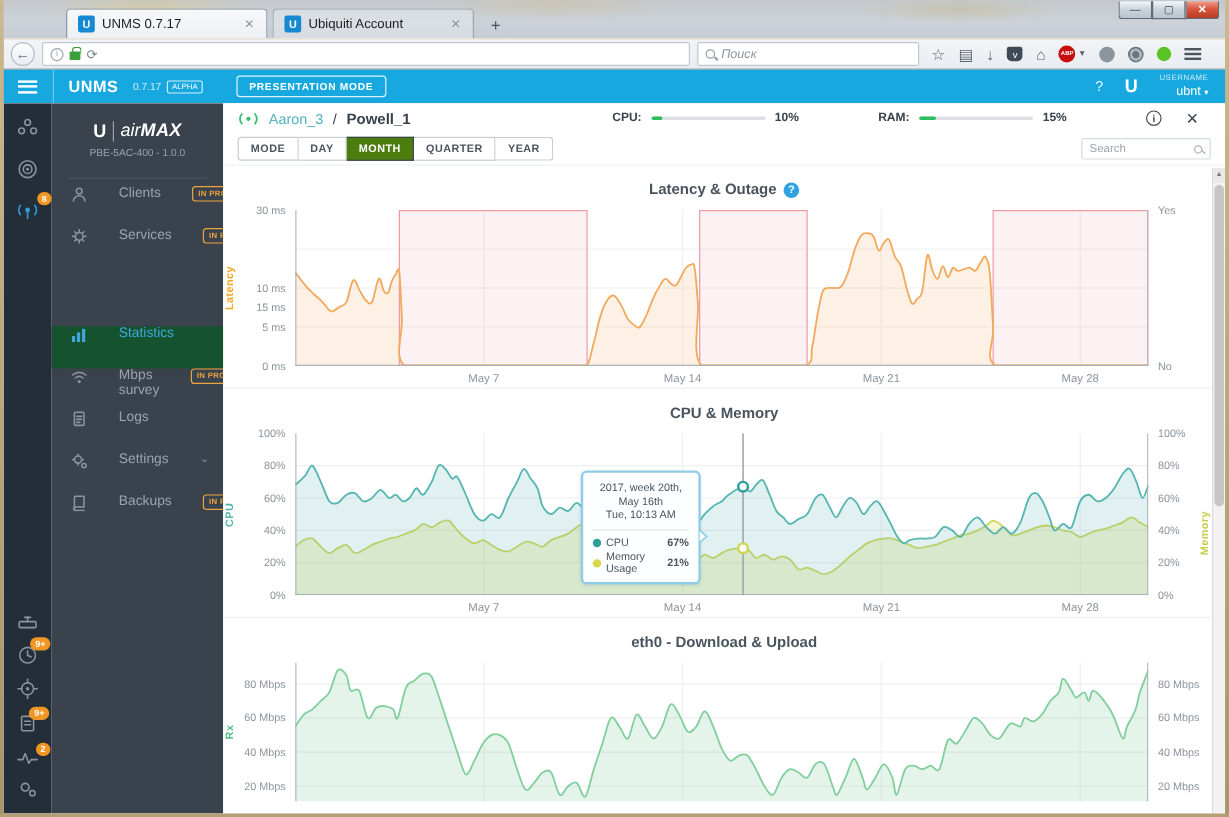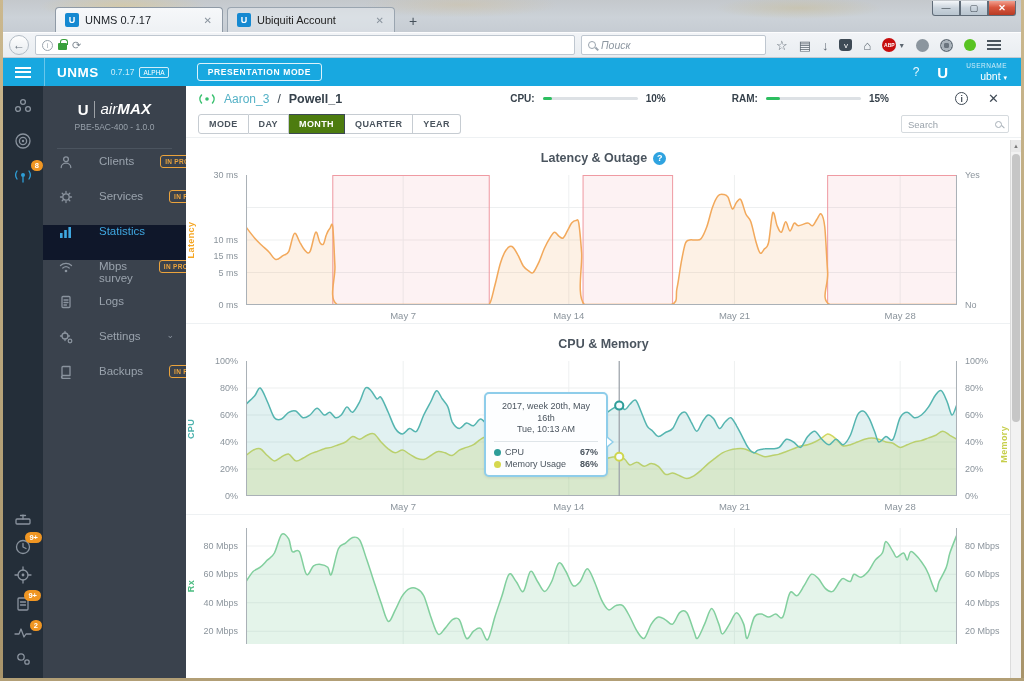--- a/index.html
+++ b/index.html
@@ -87,21 +87,21 @@
   .sidebar { width:143px; background:#3a424d; color:#9aa3ad; flex:none; display:flex; flex-direction:column; }
   .sb-logo { text-align:center; padding:14px 0 4px; color:#fff; }
   .sb-logo .row { display:flex; align-items:center; justify-content:center; gap:5px; }
   .ulogo-glyph { font-size:15px; font-weight:bold; border-right:1px solid rgba(255,255,255,.5); padding-right:6px; }
   .air { font-style:italic; font-weight:300; font-size:15px; }
   .max { font-style:italic; font-weight:bold; font-size:15px; letter-spacing:.3px; }
   .sb-model { font-size:8.5px; color:#98a1ab; margin-top:4px; }
   .sb-divider { height:1px; background:#4b545f; margin:12px 14px 6px; }
   .sb-item { display:flex; align-items:flex-start; gap:26px; padding:0 0 0 16px; height:35px; font-size:11.5px; }
   .sb-item .ic { width:14px; height:14px; flex:none; }
-  .sb-item.active { background:#0f172a; color:#3fa7e0; }
+  .sb-item.active { background:#14532d; color:#3fa7e0;margin-top:47px; }
   .sb-badge { margin-left:auto; margin-right:8px; font-size:6.5px; font-weight:bold; color:#eba33c; border:1px solid #eba33c;
     border-radius:3px; padding:2px 4px; letter-spacing:.3px; white-space:nowrap; }
   .sb-caret { margin-left:auto; margin-right:14px; font-size:9px; color:#8a939e; }
 
   
   .main { flex:1; position:relative; background:#fff; overflow:hidden; }
   .devbar { height:25px; display:flex; align-items:center; padding:0 12px; gap:8px; }
   .dev-link { font-size:12px; color:#53b1c6; }
   .dev-sep { font-size:12px; color:#37424c; }
   .dev-name { font-size:12.5px; font-weight:bold; color:#37424c; }
@@ -143,21 +143,21 @@
   .axis-title { position:absolute; top:50%; writing-mode:vertical-rl; transform:translateY(-50%) rotate(180deg);
     font-size:9px; font-weight:bold; letter-spacing:.4px; }
   .gutter-left .axis-title { left:0px; }
   .gutter-right .axis-title { right:2px; }
   .plot { flex:1; position:relative; }
   .plot svg { display:block; width:100%; }
   .xaxis { position:relative; height:18px; margin-left:60px; margin-right:64px; }
   .xlabel { position:absolute; top:5px; transform:translateX(-50%); font-size:9.5px; color:#8b949c; white-space:nowrap; }
 
   
-  .tooltip { position:absolute; left:238px; top:31px; width:124px; background:#fdfeff; border:2px solid #8ecdea; border-radius:5px;
+  .tooltip { position:absolute; left:238px; top:31px; width:100px; background:#fdfeff; border:2px solid #8ecdea; border-radius:5px;
     padding:7px 8px 6px; z-index:5; box-shadow:0 1px 3px rgba(0,0,0,.08); }
   .tt-title { text-align:center; font-size:9px; color:#4a545e; line-height:1.3; }
   .tt-divider { height:1px; background:#dfe5e9; margin:5px 0 5px; }
   .tt-row { display:flex; align-items:center; gap:4px; font-size:9px; color:#4a545e; margin-top:2px; }
   .tt-dot { width:7px; height:7px; border-radius:50%; flex:none; }
   .tt-val { margin-left:auto; font-weight:bold; }
   .tt-arrow { position:absolute; right:-8px; top:52%; width:0; height:0; border-top:6px solid transparent; border-bottom:6px solid transparent; border-left:7px solid #8ecdea; }
   .tt-arrow:after { content:""; position:absolute; right:2.5px; top:-4.5px; border-top:4.5px solid transparent; border-bottom:4.5px solid transparent; border-left:5.5px solid #fdfeff; }
 
   
@@ -508,21 +508,21 @@
               </div>
               <div class="tt-divider"></div>
               <div class="tt-row">
                 <span class="tt-dot" id="tt-dot-0" style="background: rgb(47, 158, 153);"></span>
                 <span>CPU</span>
                 <span class="tt-val">67%</span>
               </div>
               <div class="tt-row">
                 <span class="tt-dot" id="tt-dot-1" style="background: rgb(214, 216, 78);"></span>
                 <span>Memory Usage</span>
-                <span class="tt-val">86%</span>
+                <span class="tt-val">21%</span>
               </div>
               <div class="tt-arrow"></div>
             </div>
           </div>
           <div class="gutter-right">
               <span class="tick" style="top: 0%;">100%</span>
               <span class="tick" style="top: 20%;">80%</span>
               <span class="tick" style="top: 40%;">60%</span>
               <span class="tick" style="top: 60%;">40%</span>
               <span class="tick" style="top: 80%;">20%</span>
@@ -532,20 +532,23 @@
         </div>
         <div class="xaxis">
             <span class="xlabel" style="left: 22.1%;">May 7</span>
             <span class="xlabel" style="left: 45.4%;">May 14</span>
             <span class="xlabel" style="left: 68.7%;">May 21</span>
             <span class="xlabel" style="left: 92%;">May 28</span>
           </div>
       </section>
 
       <section class="chart-section">
+        <div class="chart-title">
+            <span>eth0 - Download &amp; Upload</span>
+          </div>
         <div class="chart-row">
           <div class="gutter-left">
               <span class="tick" style="top: 15.4412%;">80 Mbps</span>
               <span class="tick" style="top: 39.951%;">60 Mbps</span>
               <span class="tick" style="top: 64.4608%;">40 Mbps</span>
               <span class="tick" style="top: 88.9706%;">20 Mbps</span>
               <span class="axis-title" style="color: rgb(77, 189, 130);">Rx</span>
             </div>
           <div class="plot">
               <svg preserveAspectRatio="none" viewBox="0 0 698 116" style="height: 116px;">

